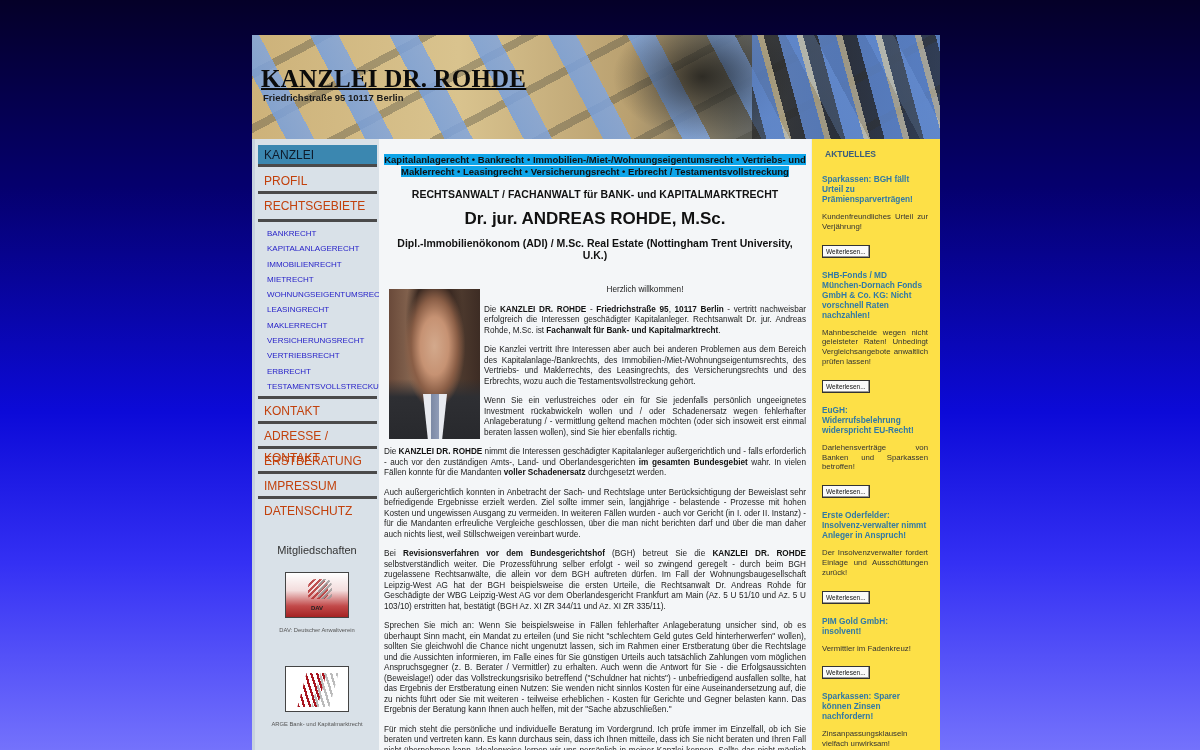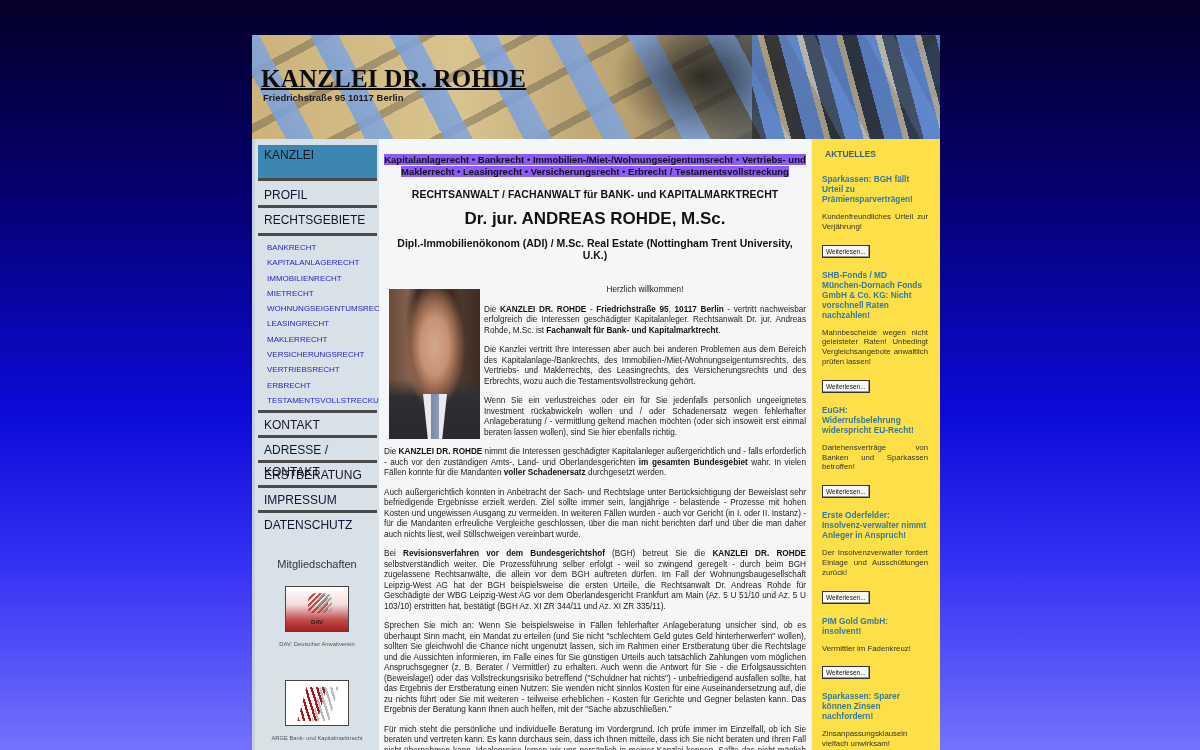--- a/index.html
+++ b/index.html
@@ -60,29 +60,29 @@
       padding-top: 6px;
     }
     .nav-main {
       display: block;
       margin-left: 3px;
       width: 119px;
       height: 24px;
       line-height: 22px;
       padding-left: 6px;
       font-size: 12px;
-      color: #0f172a;
+      color: #c2410c;
       border-bottom: 3px solid #4a4a4a;
       cursor: pointer;
       margin-bottom: 1px;
     }
     .nav-main.active {
       background: #3b87b0;
       color: #0e1a2a;
-      height: 36px;
+      height: 22px;
       line-height: 20px;
       border-bottom: 3px solid #4a4a4a;
       margin-bottom: 3px;
     }
     .sub-list { padding: 4px 0 2px 0; border-bottom: 3px solid #4a4a4a; margin-left: 3px; width: 119px; margin-bottom: 1px; }
     .nav-sub {
       display: block;
       height: 15.3px;
       line-height: 15.3px;
       padding-left: 9px;
@@ -152,21 +152,21 @@
       background: #f4f6f8;
       padding: 15px 5px 0 5px;
       overflow: hidden;
     }
     .tags-line {
       text-align: center;
       font-size: 9.5px; font-weight: bold;
       color: #111;
       line-height: 12px;
     }
-    .tags-line span { background: #8b5cf6; }
+    .tags-line span { background: #0ea5e9; }
     .role-line {
       text-align: center;
       font-size: 10.5px; font-weight: bold;
       color: #111;
       margin-top: 10px;
     }
     .name-line {
       text-align: center;
       font-size: 17px; font-weight: bold;
       color: #111;

